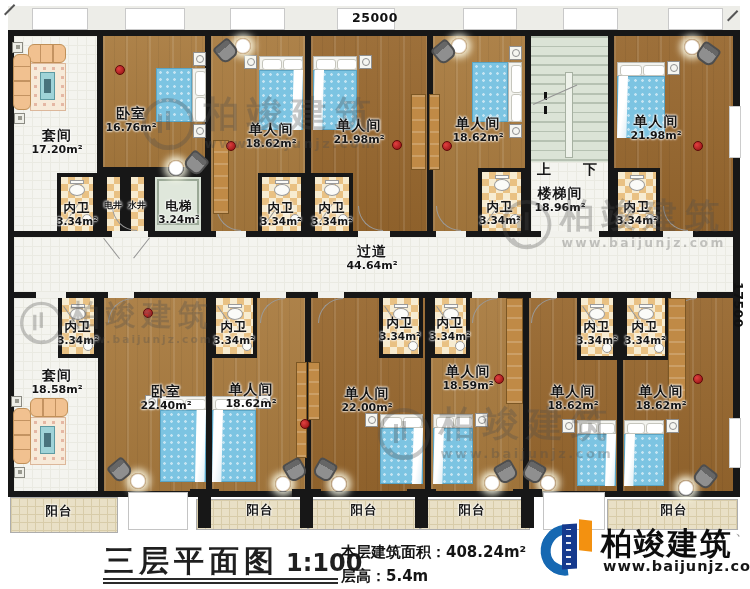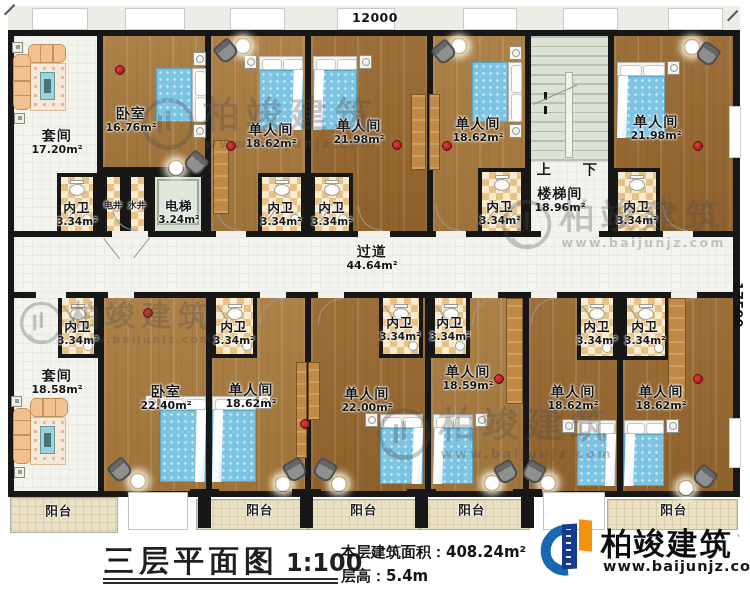--- a/index.html
+++ b/index.html
@@ -88,21 +88,21 @@
      background-size:5px 80%;background-repeat:no-repeat;background-position:4px 5px;}
   .lg-b2{position:absolute;left:38px;top:3px;width:13px;height:31px;background:#f39110;transform:skewY(7deg);}
   .b-name{position:absolute;left:601px;top:523px;font-size:31px;font-weight:900;letter-spacing:2px;color:#0d0d0d;z-index:30;}
   .b-url{position:absolute;left:603px;top:558px;font-size:14.5px;font-weight:800;letter-spacing:1px;color:#161616;z-index:30;}
   .b-tick{position:absolute;left:735px;top:521px;font-size:15px;color:#9a9a9a;z-index:30;}
 </style>
 </head>
 <body>
 
 <div id="plan">
-  <div class="dim dim-top">12000</div>
+  <div class="dim dim-top">25000</div>
   <div class="dim dim-right">17500</div>
 
   <div class="t-main">三层平面图</div>
   <div class="t-scale">1:100</div>
   <div class="t-line" style="top:543px;"><span>本层建筑面积：</span><span>408.24m²</span></div>
   <div class="t-line" style="top:567px;"><span>层高：</span><span>5.4m</span></div>
 
   <div class="logo">
     <div class="lg-sw"></div>
     <div class="lg-b1"></div>

